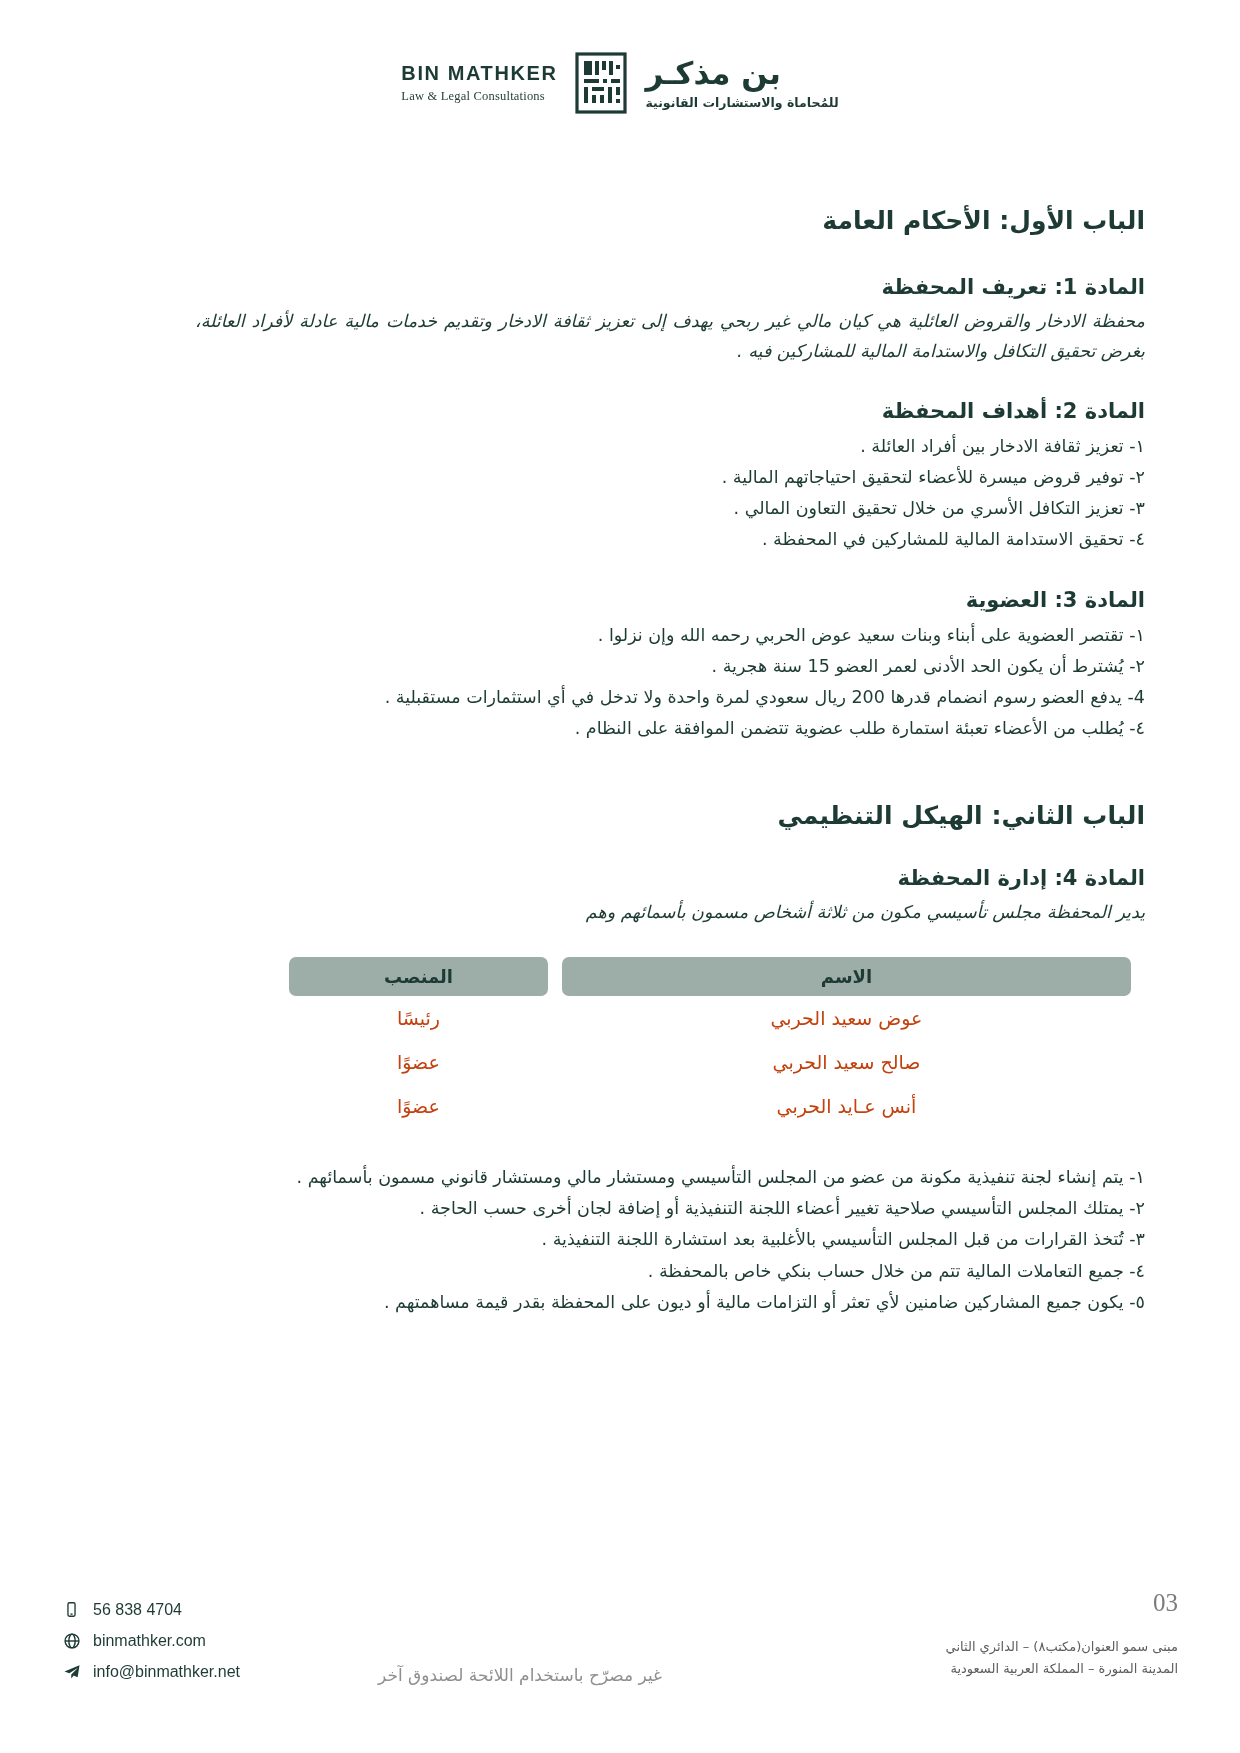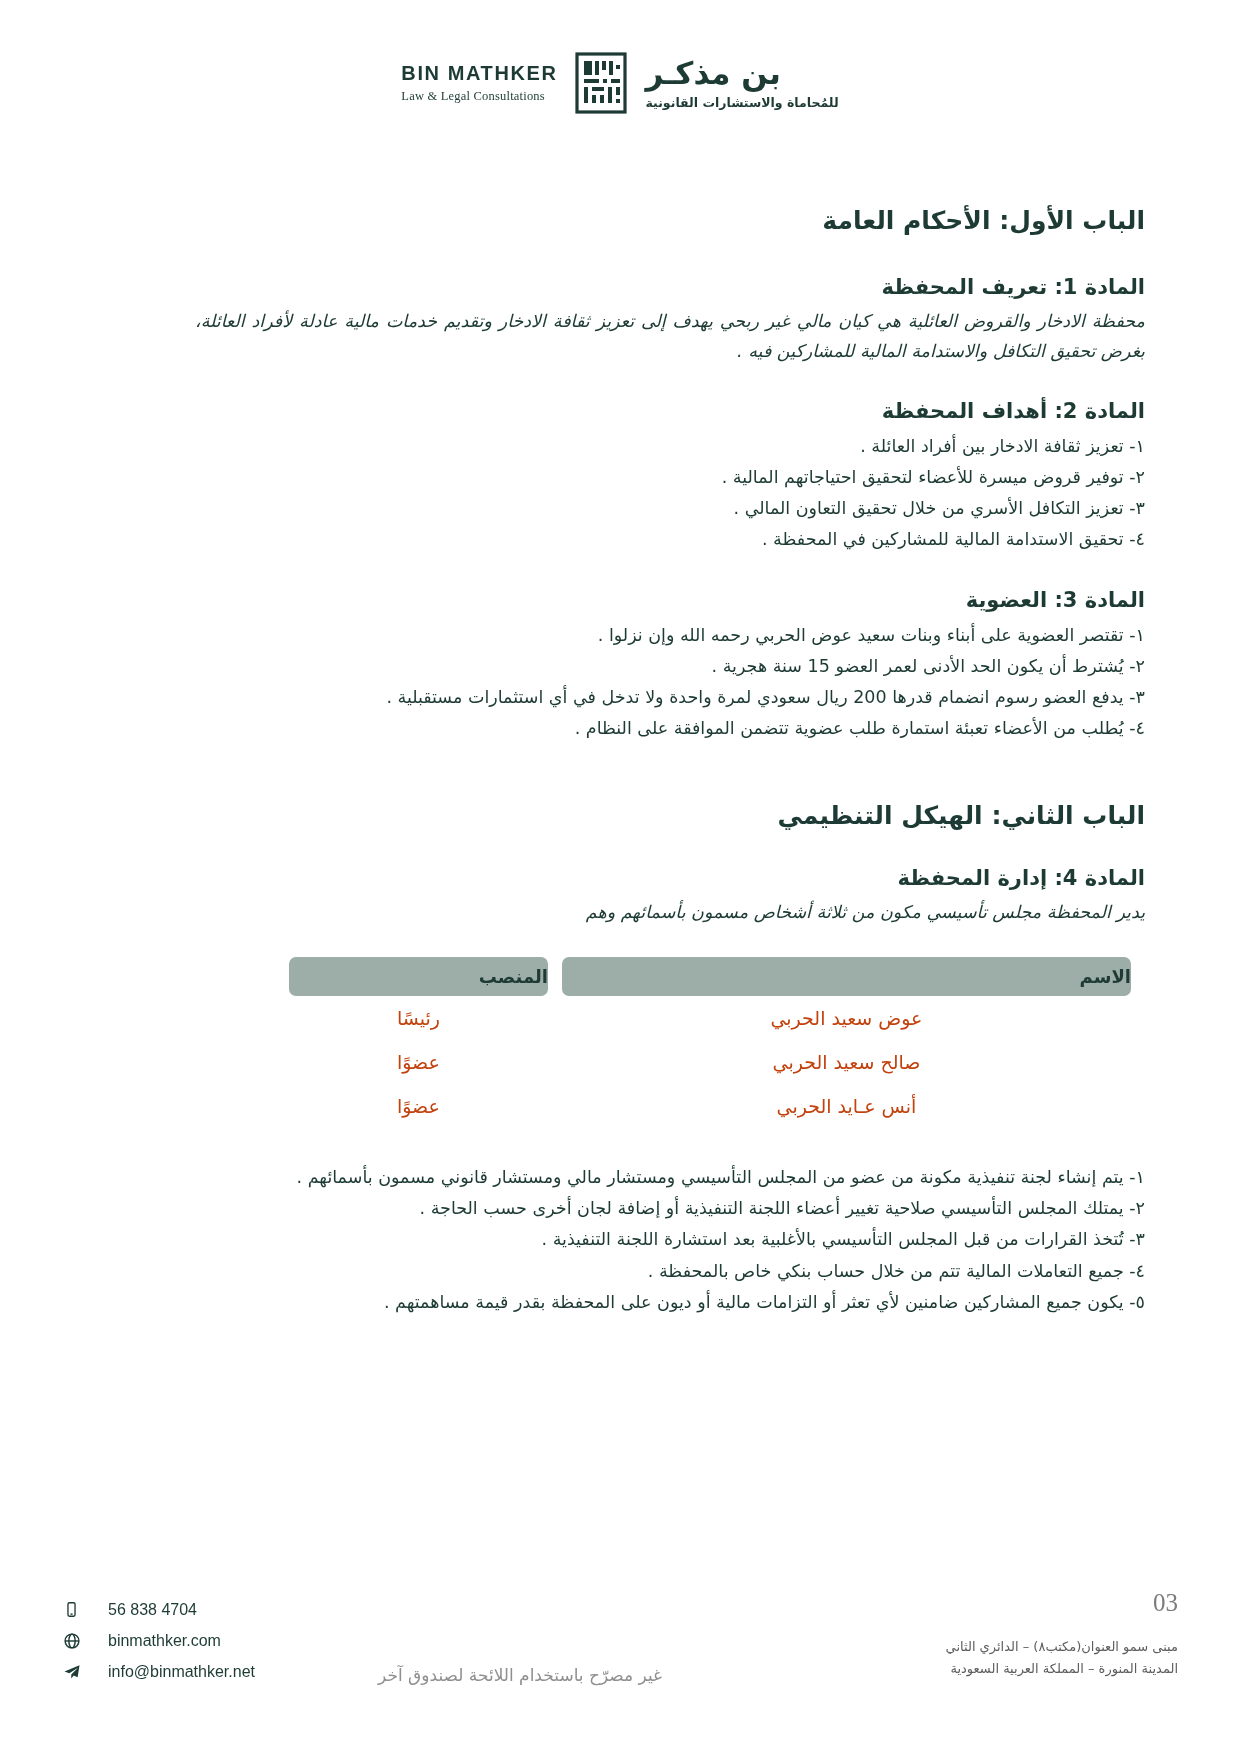--- a/index.html
+++ b/index.html
@@ -141,20 +141,21 @@
     border-spacing: 14px 0;
     direction: rtl;
   }
   .board-table th {
     background: #9dada7;
     color: #1d3b34;
     font-size: 18px;
     font-weight: 700;
     padding: 9px 0;
     border-radius: 7px;
+    text-align: center;
   }
   .board-table td {
     font-size: 19px;
     color: #c2410c;
     text-align: center;
     padding: 11px 0;
     font-weight: 400;
   }
   .board-table tr td:first-child {
     font-weight: 400;
@@ -175,21 +176,21 @@
   .footer-contacts {
     position: absolute;
     left: 62px;
     bottom: 72px;
     direction: ltr;
     text-align: left;
   }
   .contact-row {
     display: flex;
     align-items: center;
-    gap: 27px;
+    gap: 12px;
     margin-bottom: 12px;
     font-size: 16px;
     color: #1d3b34;
     font-family: "Liberation Sans", sans-serif;
   }
   .contact-row:last-child { margin-bottom: 0; }
   .contact-icon {
     width: 19px;
     height: 19px;
     flex: 0 0 19px;
@@ -282,21 +283,21 @@
       <li>٣- تعزيز التكافل الأسري من خلال تحقيق التعاون المالي .</li>
       <li>٤- تحقيق الاستدامة المالية للمشاركين في المحفظة .</li>
     </ul>
   </div>
 
   <div class="article">
     <h2 class="article-title">المادة 3: العضوية</h2>
     <ul class="article-list">
       <li>١- تقتصر العضوية على أبناء وبنات سعيد عوض الحربي رحمه الله وإن نزلوا .</li>
       <li>٢- يُشترط أن يكون الحد الأدنى لعمر العضو 15 سنة هجرية .</li>
-      <li>٣- يدفع العضو رسوم انضمام قدرها 200 ريال سعودي لمرة واحدة ولا تدخل في أي استثمارات مستقبلية .</li>
+      <li>4- يدفع العضو رسوم انضمام قدرها 200 ريال سعودي لمرة واحدة ولا تدخل في أي استثمارات مستقبلية .</li>
       <li>٤- يُطلب من الأعضاء تعبئة استمارة طلب عضوية تتضمن الموافقة على النظام .</li>
     </ul>
   </div>
 
   <h1 class="chapter-title second">الباب الثاني: الهيكل التنظيمي</h1>
 
   <div class="article">
     <h2 class="article-title">المادة 4: إدارة المحفظة</h2>
     <p class="article-body">يدير المحفظة مجلس تأسيسي مكون من ثلاثة أشخاص مسمون بأسمائهم وهم</p>
   </div>

